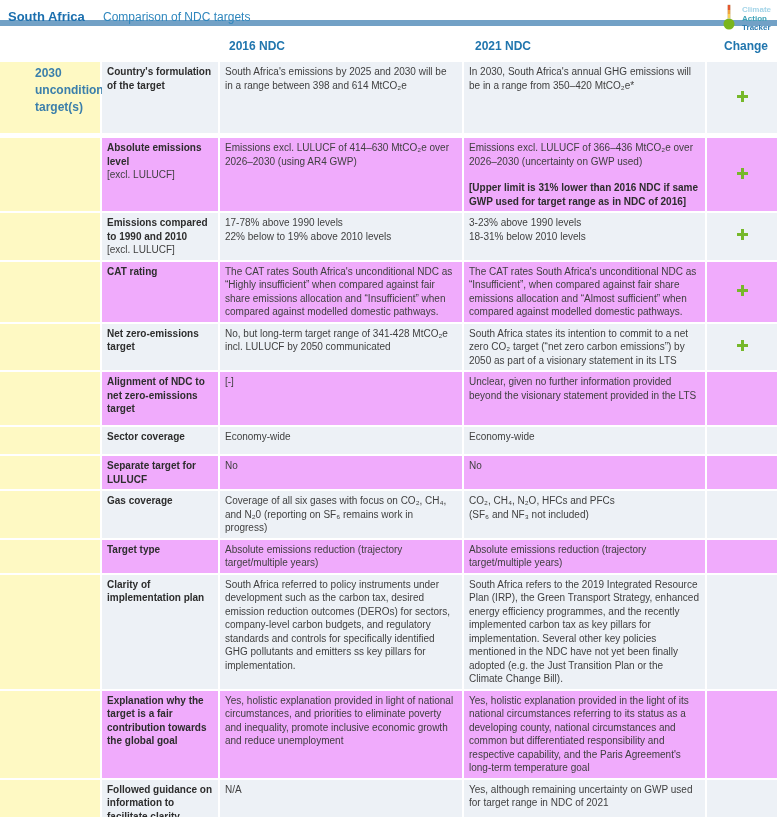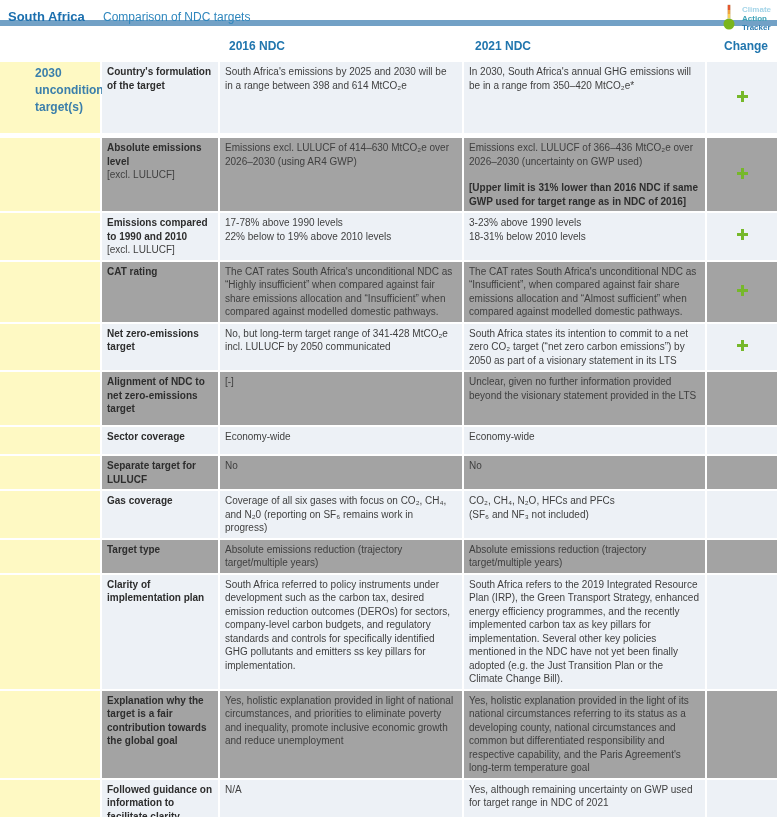--- a/index.html
+++ b/index.html
@@ -23,21 +23,21 @@
   .colheads .h { font-size: 12px; font-weight: bold; color: #2176ae; padding-left: 5px; }
   .colheads .hc { text-align: center; padding-left: 0; }
 
   
   .tbl { display: flex; flex-direction: column; gap: 2px; }
   .row { display: grid; grid-template-columns: 100px 116px 242px 241px 1fr; column-gap: 2px; }
   .row.sp { margin-bottom: 3px; }
   .side { background: #fef9c3; padding-left: 27px; }
   .lbl, .cell, .chg { padding: 3px 6px 3px 5px; }
   .odd  .lbl, .odd  .cell, .odd  .chg { background: #edf1f6; }
-  .even .lbl, .even .cell, .even .chg { background: #a3a3a3; }
+  .even .lbl, .even .cell, .even .chg { background: #f0abfc; }
   p { margin: 0; font-size: 10px; line-height: 13.5px; }
   .lbl p { font-weight: bold; color: #2d2d2d; }
   .lbl p.note { font-weight: normal; color: #3f3f3f; }
   .b { font-weight: bold; color: #2d2d2d; }
   .gap { margin-top: 13px; }
   .chg { display: flex; align-items: center; justify-content: center; padding: 0; }
   .sidebar-label { font-size: 12px; font-weight: bold; color: #3b7fab; line-height: 17px; padding: 3px 6px 0 8px; }
 
   .r1{min-height:71px}.r2{min-height:66px}.r3{min-height:44px}.r4{min-height:47px}
   .r5{min-height:43px}.r6{min-height:53px}.r7{min-height:27px}.r8{min-height:26px}

